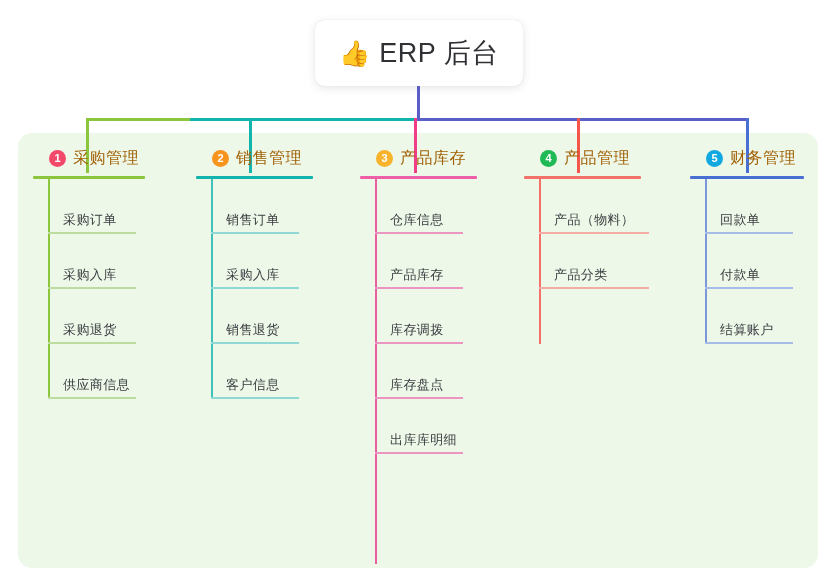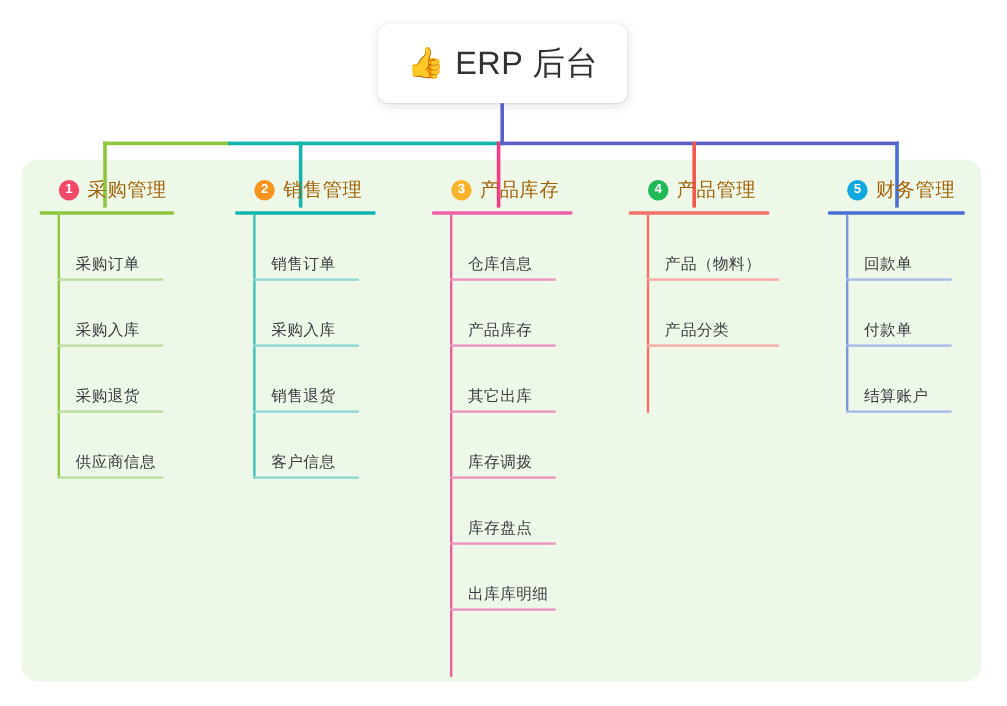--- a/index.html
+++ b/index.html
@@ -217,24 +217,20 @@
         <div class="leaf-spine" style="background: rgb(232, 95, 158); height: 385px;"></div>
         <div class="leaf">
           <span class="leaf-text">仓库信息</span>
           <div class="leaf-rule" style="background: rgb(235, 149, 192); width: 88px;"></div>
         </div>
         <div class="leaf">
           <span class="leaf-text">产品库存</span>
           <div class="leaf-rule" style="background: rgb(235, 149, 192); width: 88px;"></div>
         </div>
         <div class="leaf">
-          <span class="leaf-text">其它出库</span>
-          <div class="leaf-rule" style="background: rgb(235, 149, 192); width: 88px;"></div>
-        </div>
-        <div class="leaf">
           <span class="leaf-text">库存调拨</span>
           <div class="leaf-rule" style="background: rgb(235, 149, 192); width: 88px;"></div>
         </div>
         <div class="leaf">
           <span class="leaf-text">库存盘点</span>
           <div class="leaf-rule" style="background: rgb(235, 149, 192); width: 88px;"></div>
         </div>
         <div class="leaf">
           <span class="leaf-text">出库库明细</span>
           <div class="leaf-rule" style="background: rgb(235, 149, 192); width: 88px;"></div>

